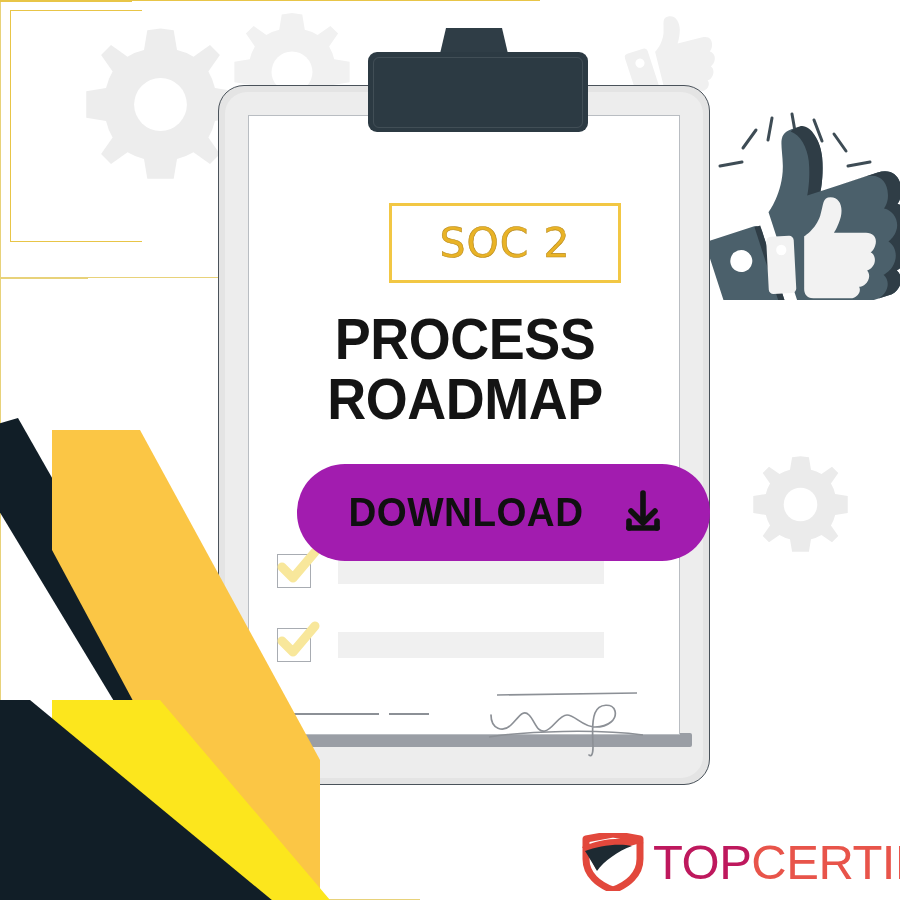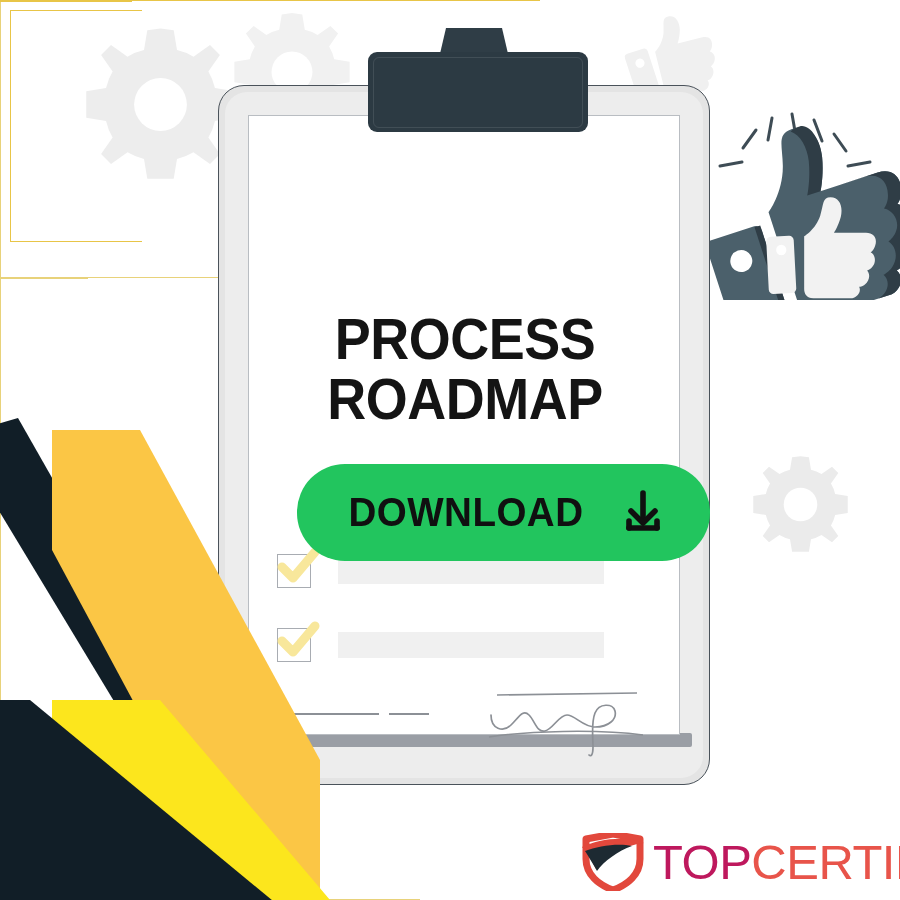--- a/index.html
+++ b/index.html
@@ -121,21 +121,21 @@
     font-size:58px;
     line-height:1.03;
     letter-spacing:-0.5px;
     color:#141414;
     transform:scaleX(0.93);
   }
   .headline span { display:block; }
 
   .dl-button {
     position:absolute; left:48px; top:348px; width:413px; height:97px;
-    background:#22c55e;
+    background:#a21caf;
     border-radius:48px;
     display:flex; align-items:center; justify-content:center;
     gap:30px;
     cursor:pointer;
     z-index:4;
   }
   .dl-label {
     font-family:"Liberation Sans", sans-serif;
     font-weight:bold; font-size:41px; letter-spacing:0.5px;
     color:#101010;
@@ -257,20 +257,23 @@
   </div>
 
   <div id="clipboard">
     <div class="cb-frame">
       <div class="cb-frame-inner"></div>
     </div>
     <div class="cb-shadow-strip"></div>
 
     <div class="cb-paper">
 
+      <div class="soc-box">
+        <span class="soc-text">SOC 2</span>
+      </div>
 
       <div class="headline">
         <span>PROCESS</span>
         <span>ROADMAP</span>
       </div>
 
       <div class="dl-button">
         <span class="dl-label">DOWNLOAD</span>
         <span class="dl-icon">
           <svg width="46" height="46" viewBox="0 0 46 46">

